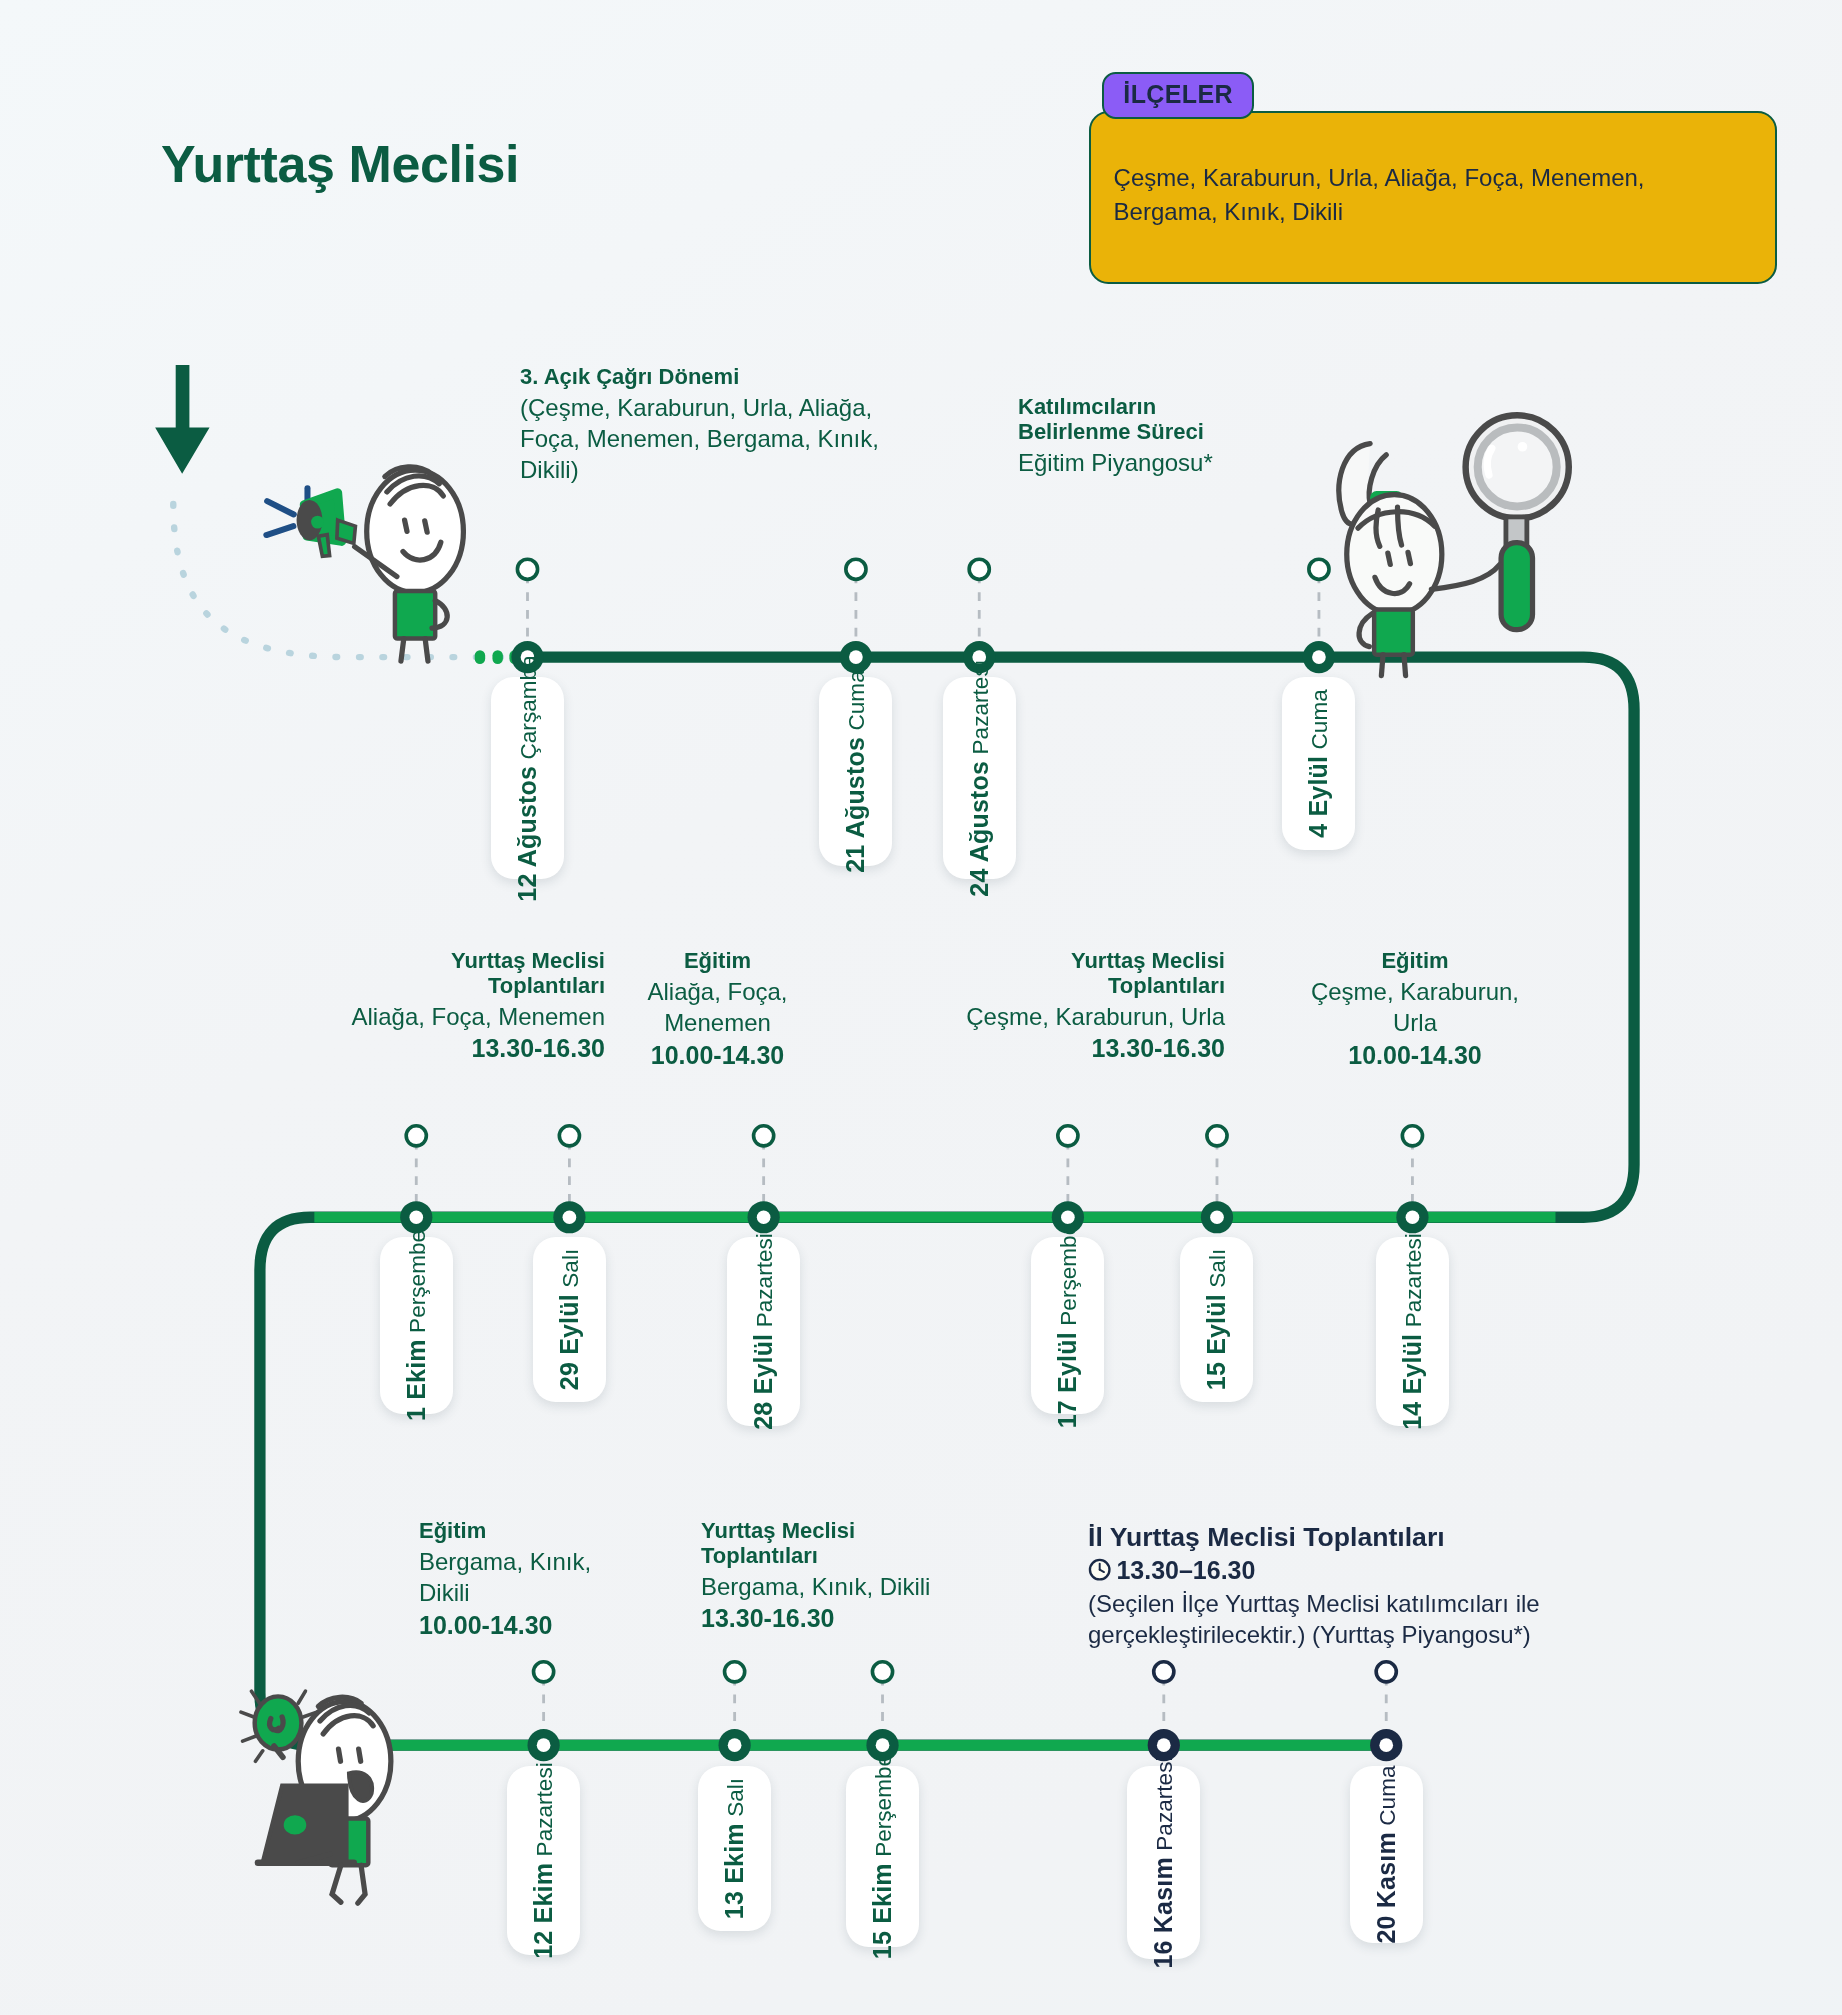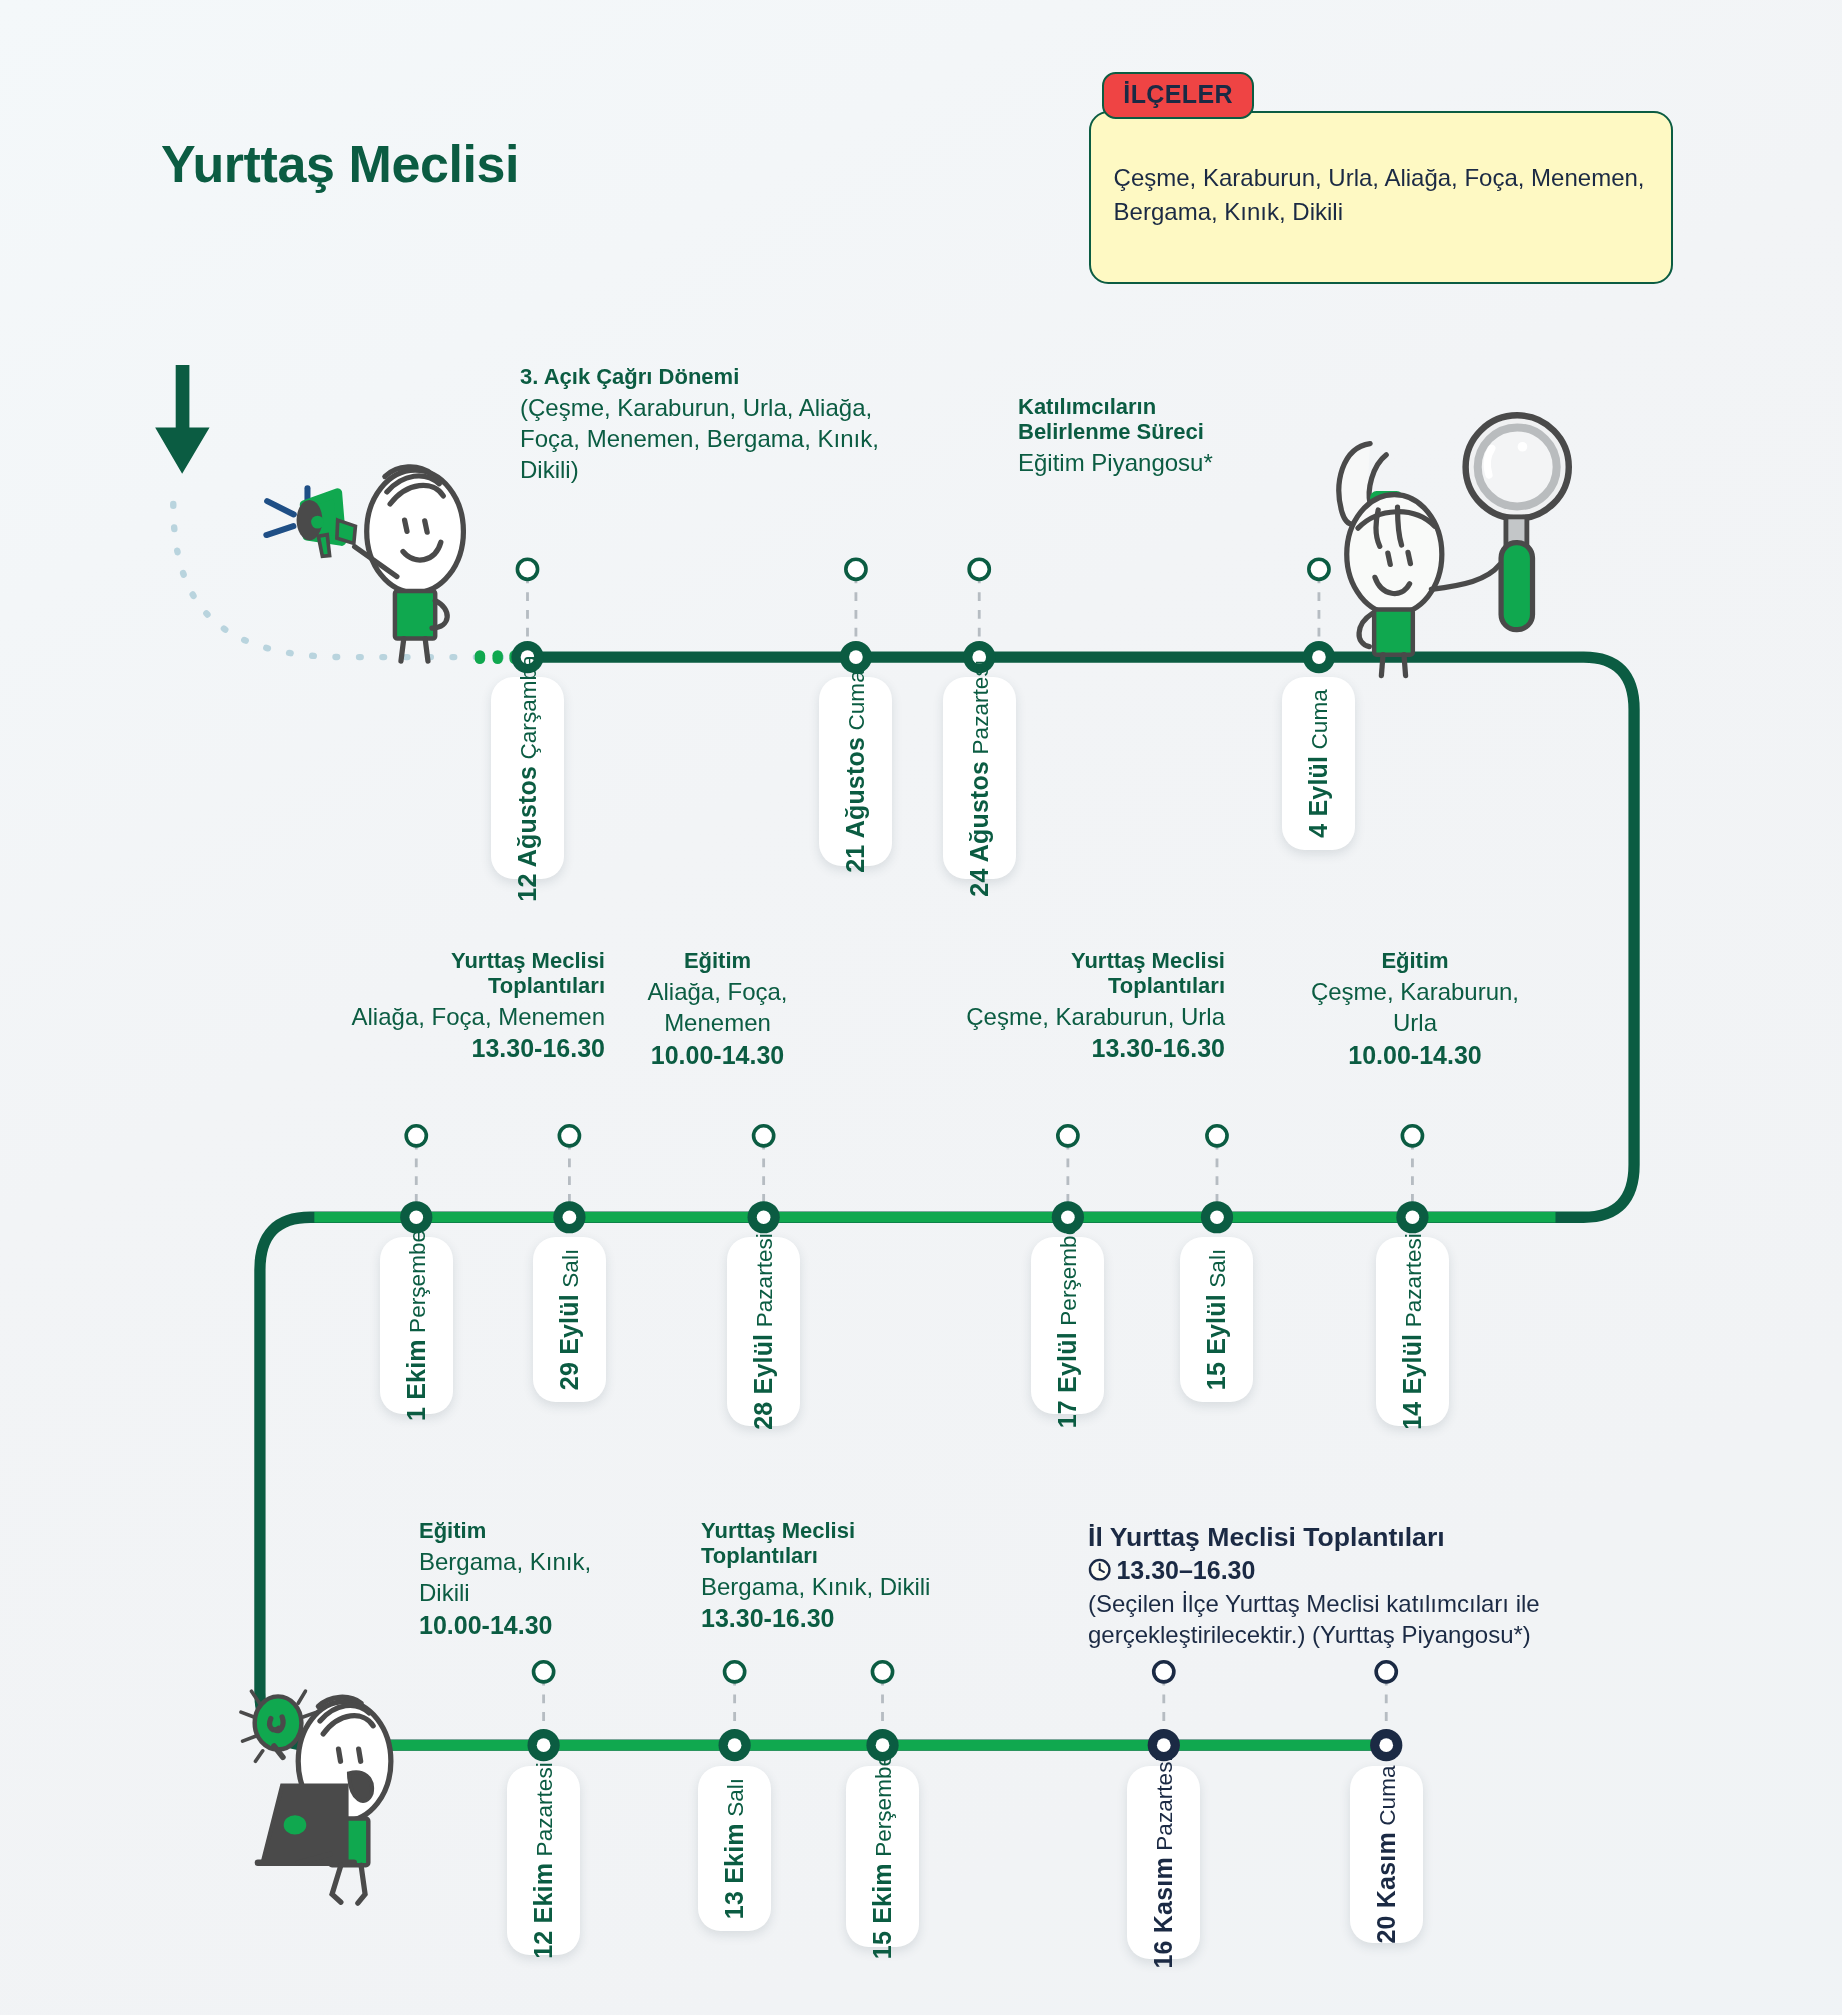--- a/index.html
+++ b/index.html
@@ -16,27 +16,27 @@
   
   #page-title{
     left:161px; top:133px; width:766px;
     color:#0b5c42; font-weight:bold;
     font-size:52px; line-height:1.22; letter-spacing:-0.4px;
   }
   #page-title .l2{display:block;}
 
   
   #ilceler-card{
-    left:1089px; top:111px; width:584px; min-height:173px;
-    background:#fef9c3; border:2.8px solid #0b5c42; border-radius:19.3px;
+    left:1089px; top:111px; width:688px; min-height:173px;
+    background:#eab308; border:2.8px solid #0b5c42; border-radius:19.3px;
     padding:48px 22px 16px 22.6px;
   }
   #ilceler-tab{
     left:1102px; top:72px;
-    background:#ef4444; border:2.8px solid #0b5c42; border-radius:13.7px;
+    background:#8b5cf6; border:2.8px solid #0b5c42; border-radius:13.7px;
     padding:6.4px 19.3px 7.3px 19.3px;
     color:#1b2a44; font-weight:bold; font-size:25px; letter-spacing:0.4px;
     z-index:5;
   }
   #ilceler-body{
     color:#1b2a44; font-size:24px; line-height:1.42; font-weight:500;
   }
 
   
   .blk{position:absolute;}

